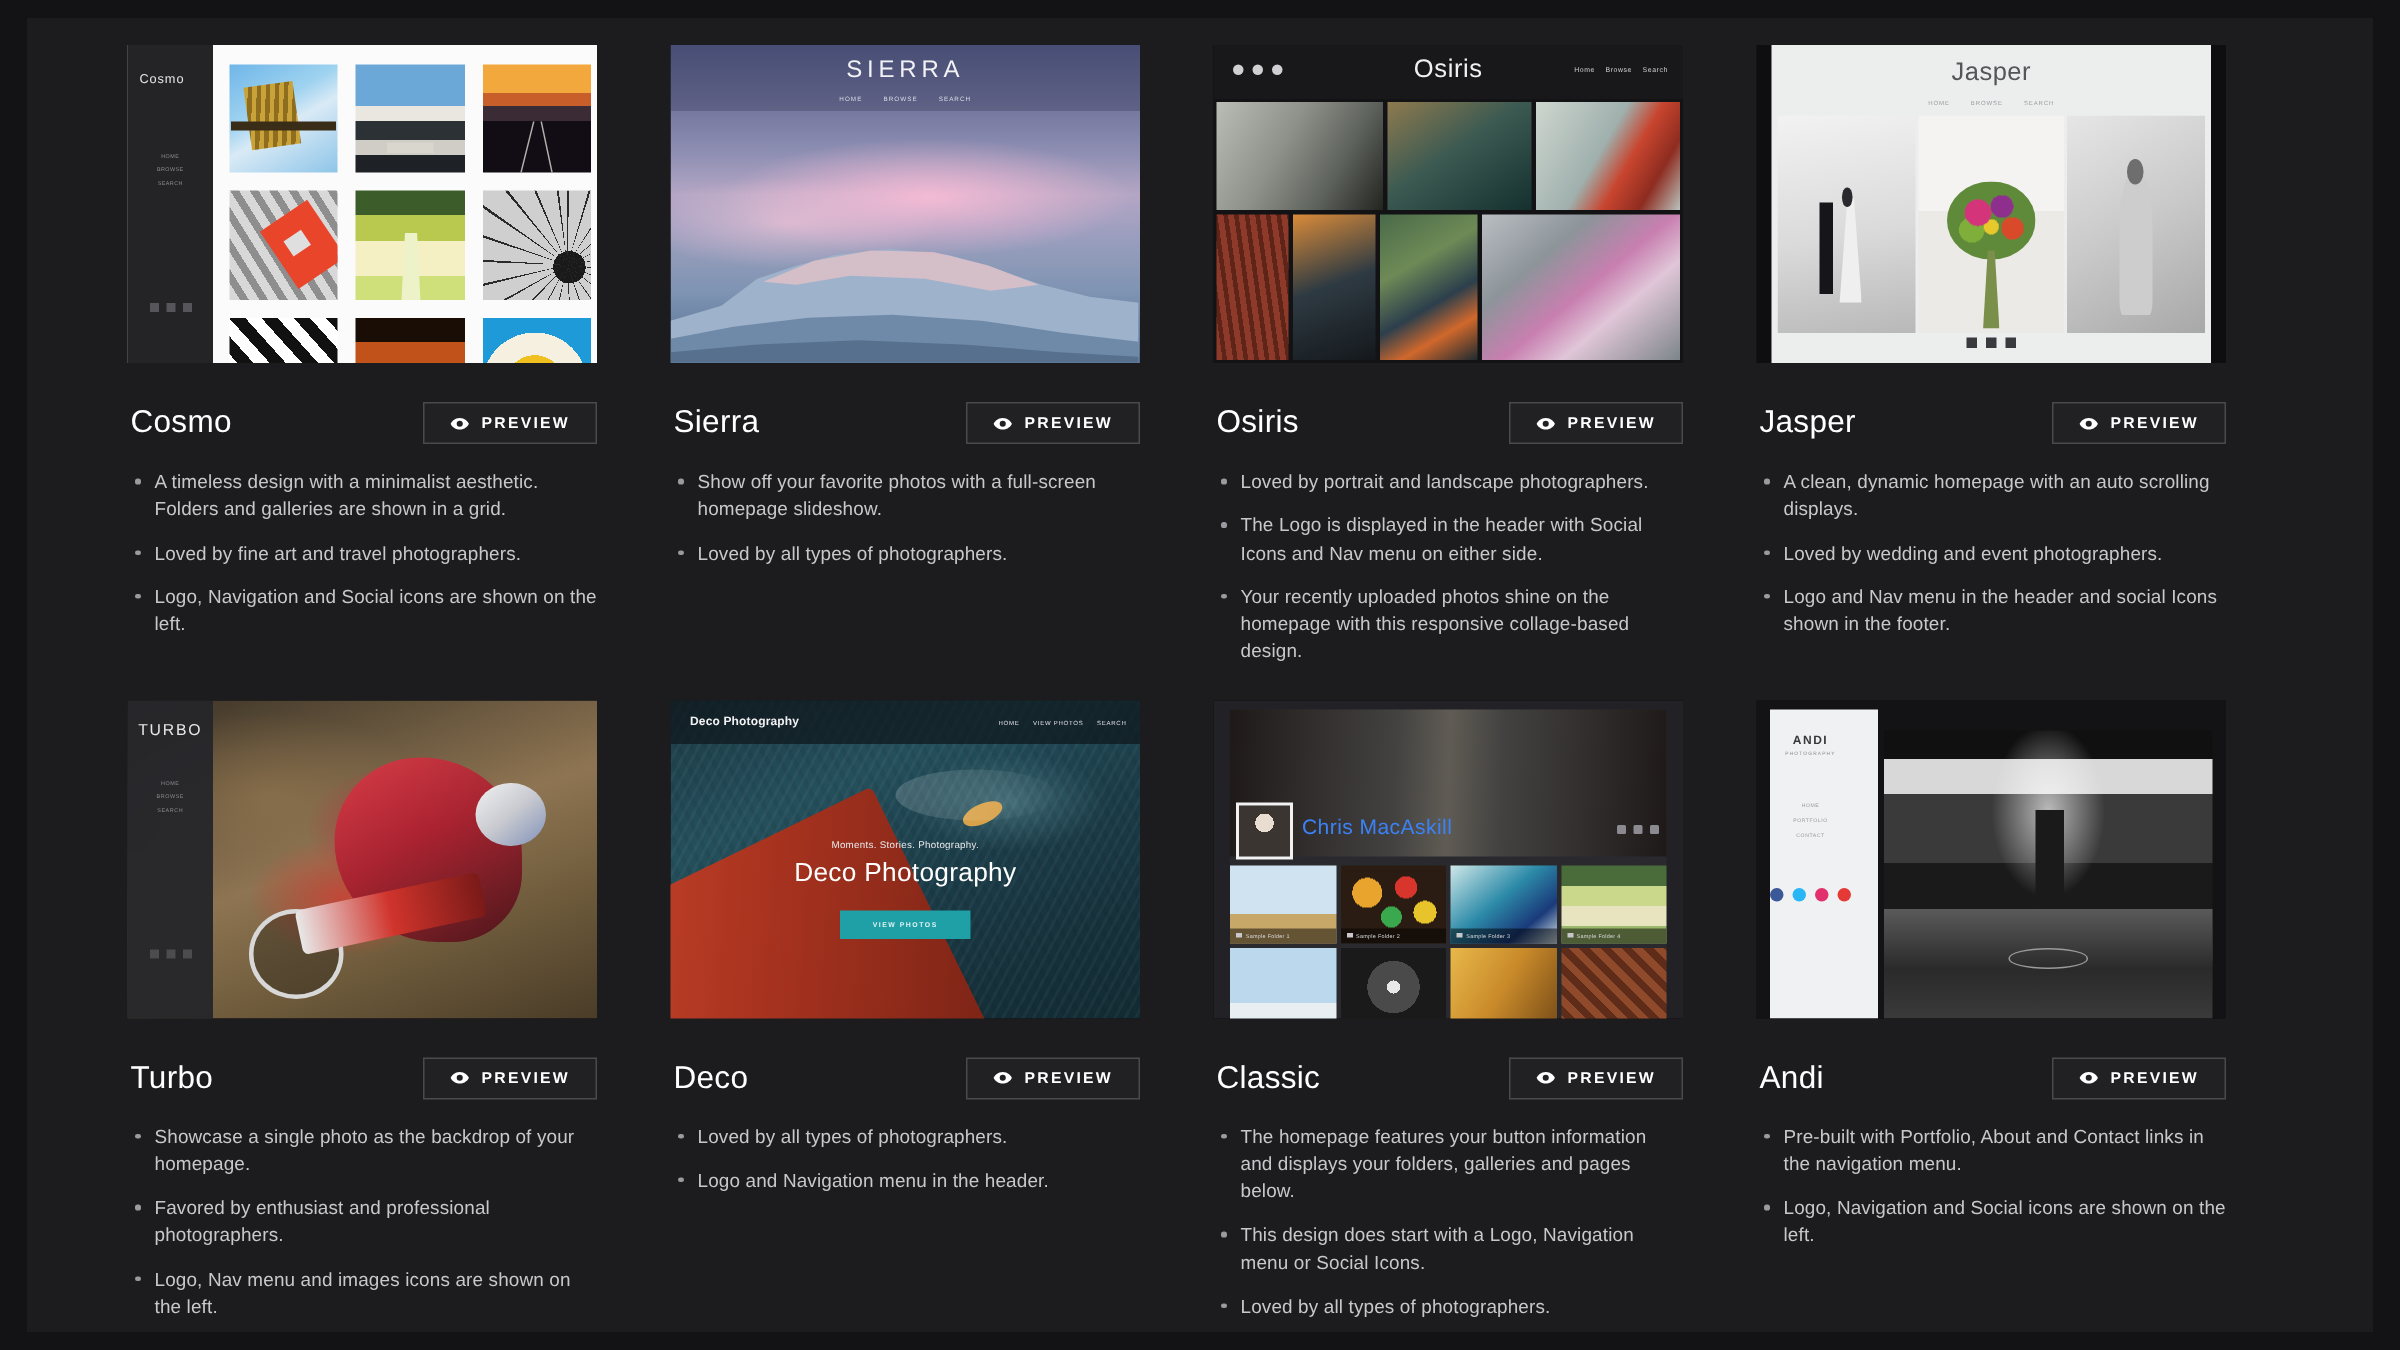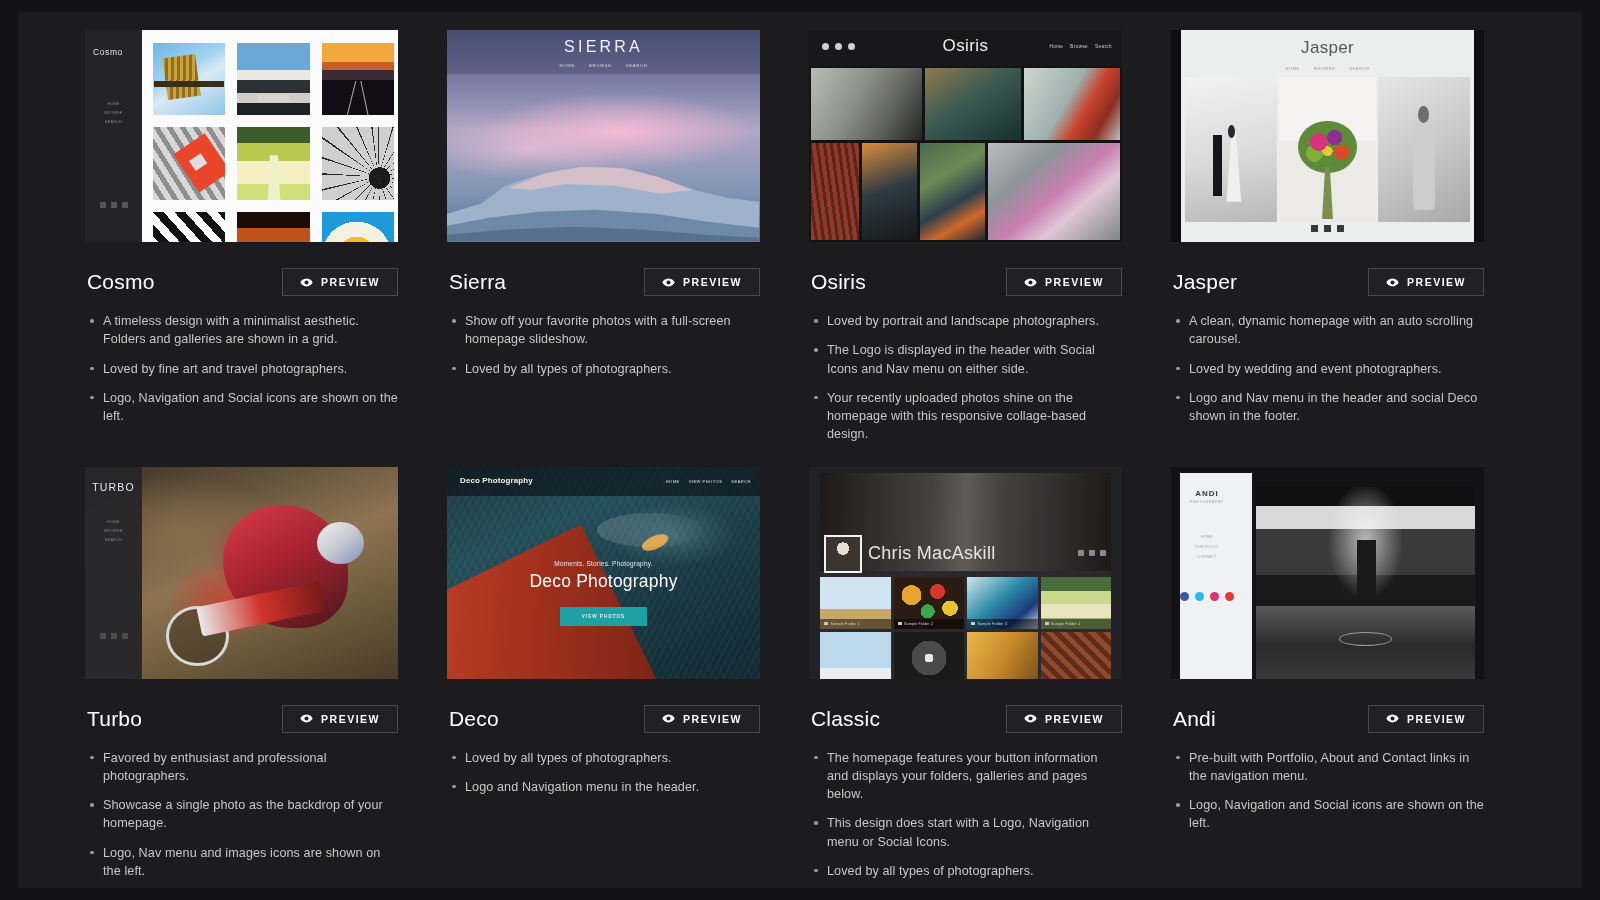--- a/index.html
+++ b/index.html
@@ -227,21 +227,21 @@
 
   
   .classic-bg { position:absolute; inset:0; background:#222226; }
   .classic-page { position:absolute; left:11px; right:11px; top:6px; bottom:0; background:#2a2a2e; }
   .classic-cover { position:absolute; left:0; right:0; top:0; height:98px; overflow:hidden; }
   .classic-av {
     position:absolute; left:4px; top:62px; width:38px; height:38px;
     background:#d6d2cc; border:2px solid #f2f2f2;
   }
   .classic-name {
-    position:absolute; left:48px; top:70px; font-size:18px; color:#e5e5e5;
+    position:absolute; left:48px; top:70px; font-size:14px; color:#3b82f6;
     font-weight:300; letter-spacing:.3px;
   }
   .classic-soc { position:absolute; right:5px; top:77px; display:flex; gap:5px; }
   .classic-soc i { width:6px; height:6px; background:#8a8a90; display:block; border-radius:1px; }
   .classic-gal {
     position:absolute; left:0; right:0; top:104px; bottom:0;
     display:grid; grid-template-columns:repeat(4,1fr); grid-auto-rows:52px; gap:3px;
   }
   .classic-tile { position:relative; background:#444; overflow:hidden; }
   .classic-cap {
@@ -443,23 +443,23 @@
         <div class="card-title">Jasper</div>
         <button class="preview-btn">
           <svg class="eye" width="13" height="9" viewBox="0 0 16 11" fill="none">
             <path d="M8 0.7C4.1 0.7 1.2 3.5 0.5 5.5c0.7 2 3.6 4.8 7.5 4.8s6.8-2.8 7.5-4.8C14.8 3.5 11.9 0.7 8 0.7z" fill="#ffffff"></path>
             <circle cx="8" cy="5.5" r="2.5" fill="#212124"></circle>
           </svg>
           <span class="preview-label">PREVIEW</span>
         </button>
       </div>
       <ul class="feats">
-        <li>A clean, dynamic homepage with an auto scrolling carousel.</li>
+        <li>A clean, dynamic homepage with an auto scrolling displays.</li>
         <li>Loved by wedding and event photographers.</li>
-        <li>Logo and Nav menu in the header and social Deco shown in the footer.</li>
+        <li>Logo and Nav menu in the header and social Icons shown in the footer.</li>
       </ul>
     </div>
 
     <div class="card">
       <div class="thumb">
         <div class="thumb-inner">
           <div class="turbo-bg" style="background:
                  radial-gradient(ellipse 34% 30% at 62% 40%, rgba(190,40,60,.95), rgba(190,40,60,0) 70%),
                  radial-gradient(ellipse 28% 26% at 46% 62%, rgba(215,60,50,.75), rgba(215,60,50,0) 72%),
                  radial-gradient(ellipse 45% 35% at 30% 30%, rgba(150,120,80,.6), rgba(150,120,80,0) 75%),
@@ -486,22 +486,22 @@
         <div class="card-title">Turbo</div>
         <button class="preview-btn">
           <svg class="eye" width="13" height="9" viewBox="0 0 16 11" fill="none">
             <path d="M8 0.7C4.1 0.7 1.2 3.5 0.5 5.5c0.7 2 3.6 4.8 7.5 4.8s6.8-2.8 7.5-4.8C14.8 3.5 11.9 0.7 8 0.7z" fill="#ffffff"></path>
             <circle cx="8" cy="5.5" r="2.5" fill="#212124"></circle>
           </svg>
           <span class="preview-label">PREVIEW</span>
         </button>
       </div>
       <ul class="feats">
+        <li>Showcase a single photo as the backdrop of your homepage.</li>
         <li>Favored by enthusiast and professional photographers.</li>
-        <li>Showcase a single photo as the backdrop of your homepage.</li>
         <li>Logo, Nav menu and images icons are shown on the left.</li>
       </ul>
     </div>
 
     <div class="card">
       <div class="thumb">
         <div class="thumb-inner">
           <div class="deco-bg" style="background:
                  radial-gradient(ellipse 30% 22% at 72% 32%, rgba(90,140,150,.5), rgba(90,140,150,0) 70%),
                  linear-gradient(155deg,#1d3b46 0%,#24505c 30%,#1b3d49 55%,#16313b 80%,#122b33 100%)"></div>

